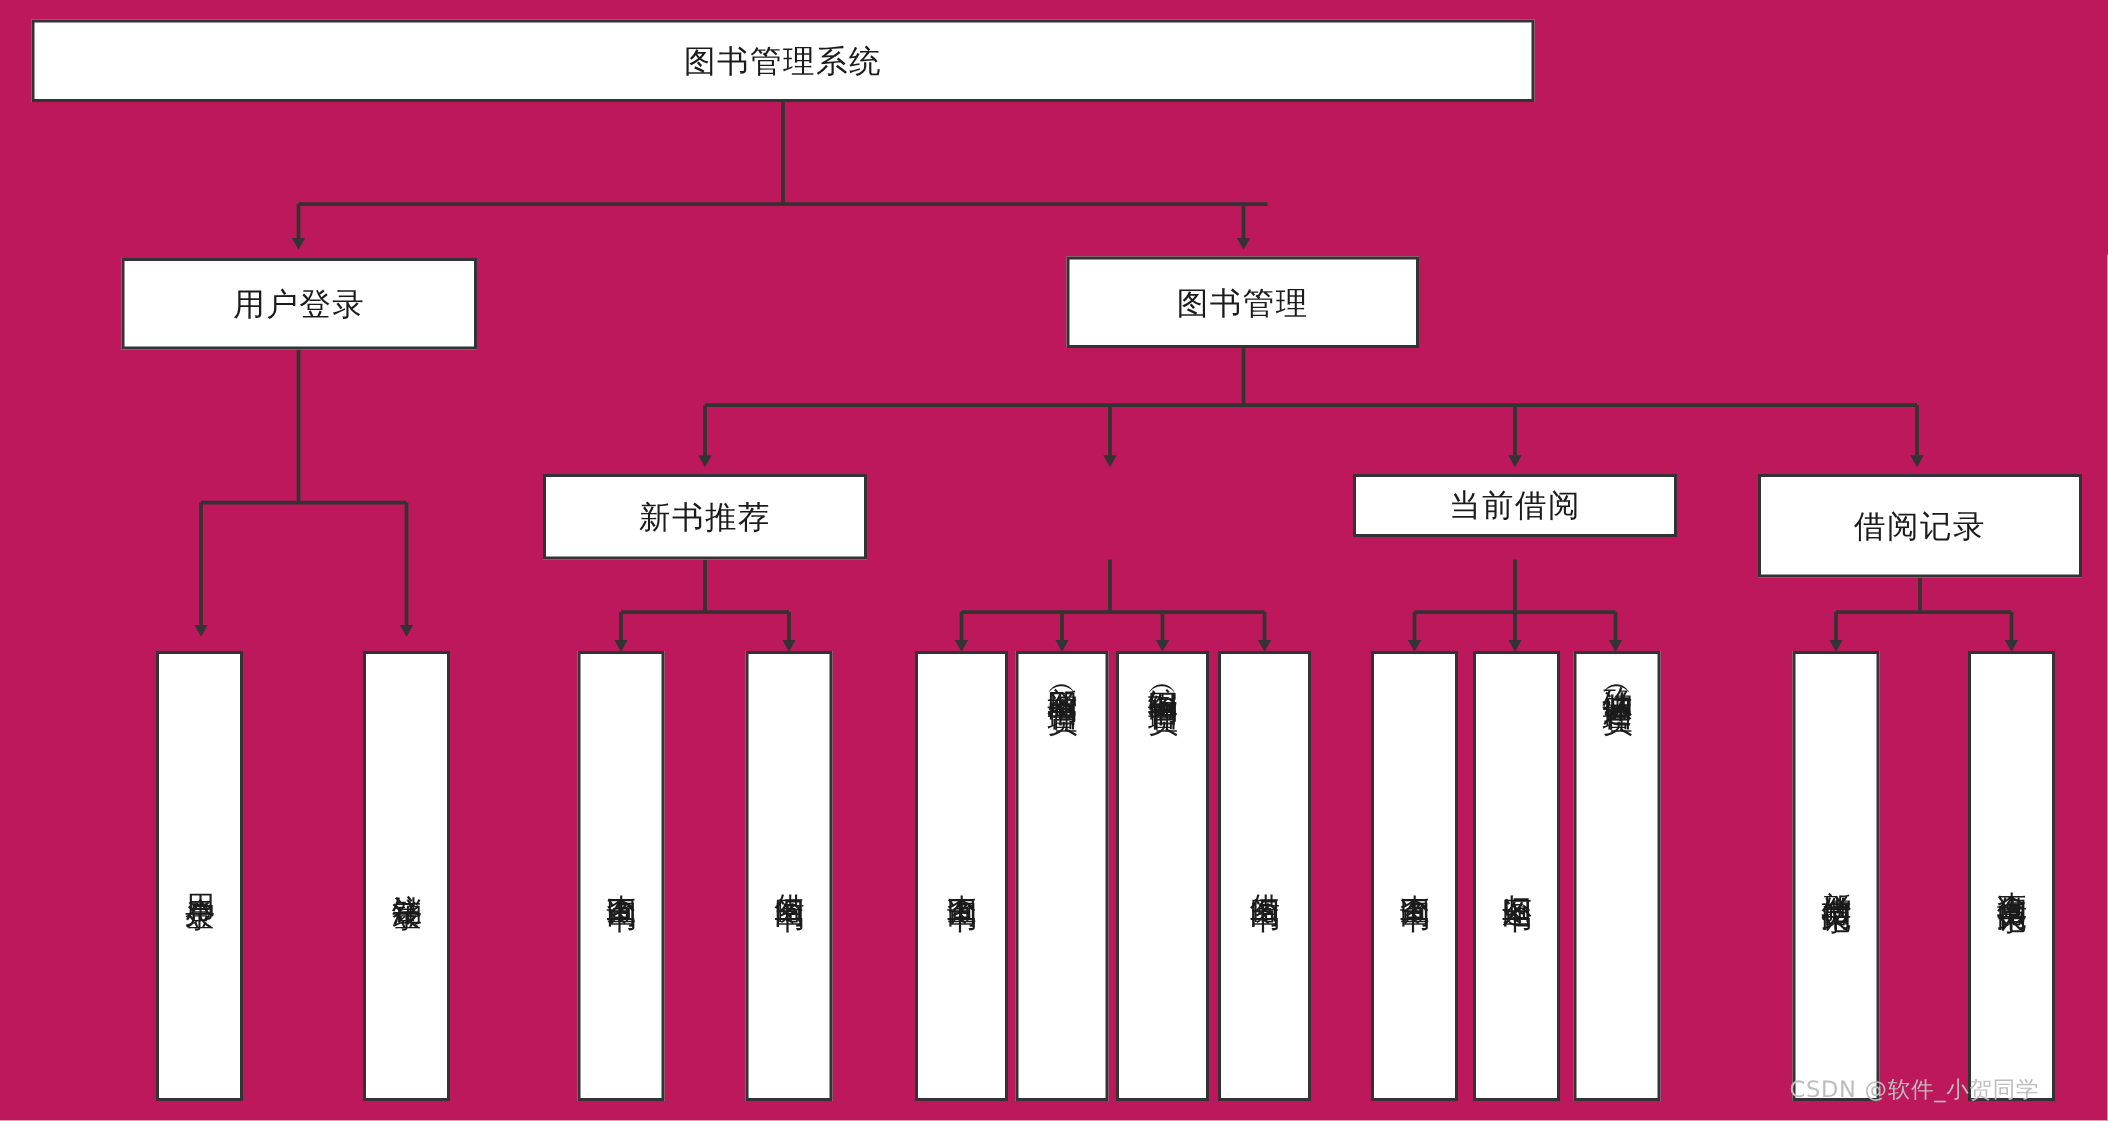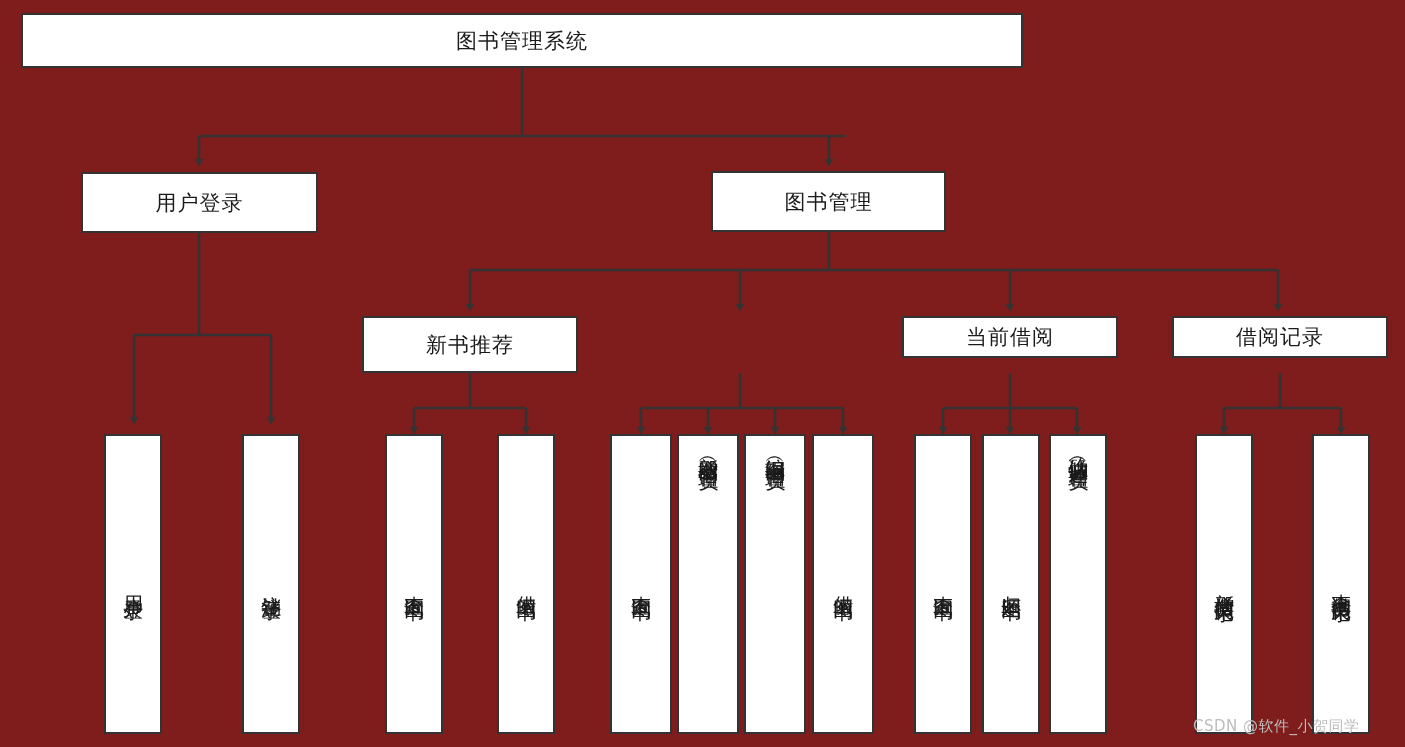--- a/index.html
+++ b/index.html
@@ -4,21 +4,21 @@
 <style>
   html, body {
     margin: 0;
     padding: 0;
     background: #ffffff;
   }
   #canvas {
     position: relative;
     width: 1405px;
     height: 747px;
-    background: #7f1d1d;
+    background: #be185d;
     font-family: "DejaVu Sans", "Liberation Sans", sans-serif;
     overflow: hidden;
   }
   svg#edges {
     position: absolute;
     left: 0;
     top: 0;
     width: 1405px;
     height: 747px;
     pointer-events: none;
@@ -128,21 +128,21 @@
   <div class="node h" style="left:711px; top:171px; width:235px; height:61px;">
     <span>图书管理</span>
   </div>
 
   <div class="node h" style="left:362px; top:316px; width:216px; height:57px;">
     <span>新书推荐</span>
   </div>
   <div class="node h" style="left:902px; top:316px; width:216px; height:42px;">
     <span>当前借阅</span>
   </div>
-  <div class="node h" style="left:1172px; top:316px; width:216px; height:42px;">
+  <div class="node h" style="left:1172px; top:316px; width:216px; height:69px;">
     <span>借阅记录</span>
   </div>
 
   <div class="node v mid" style="left:104px; top:434px; width:58px; height:300px;">
     <span class="vtext">用户登录</span>
   </div>
   <div class="node v mid" style="left:242px; top:434px; width:58px; height:300px;">
     <span class="vtext">注销登录</span>
   </div>
 

